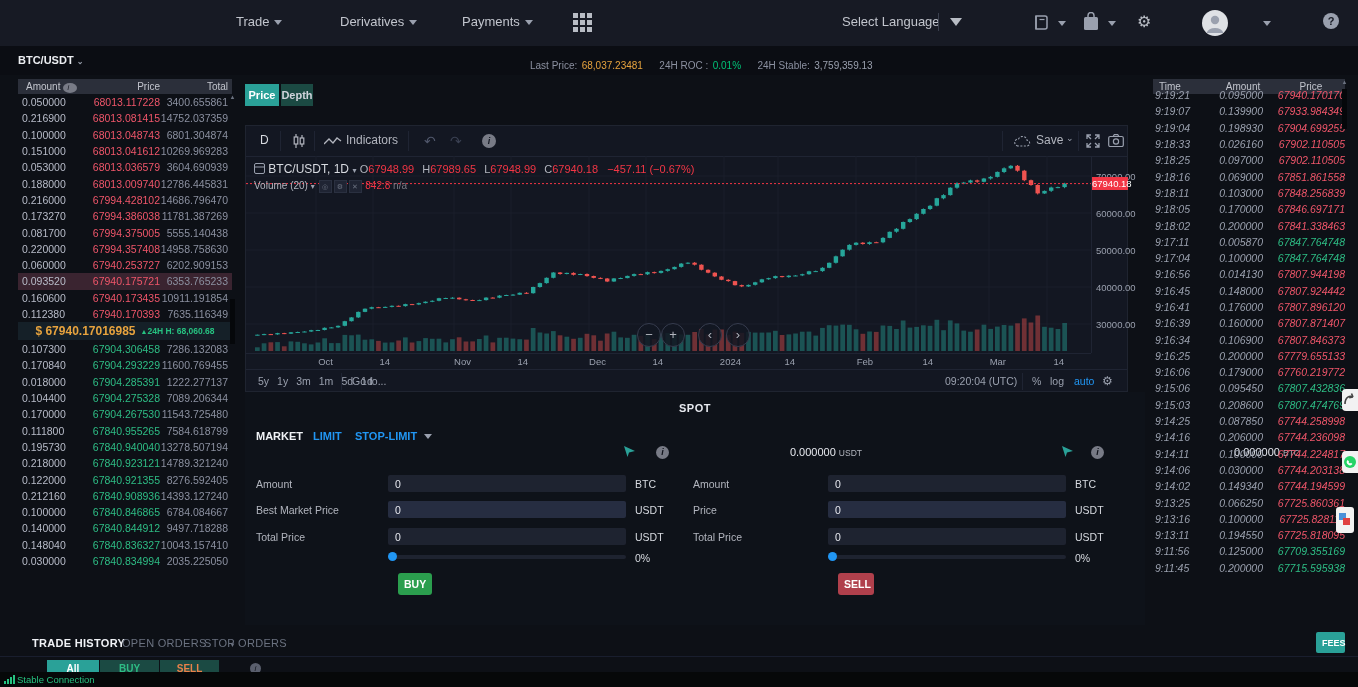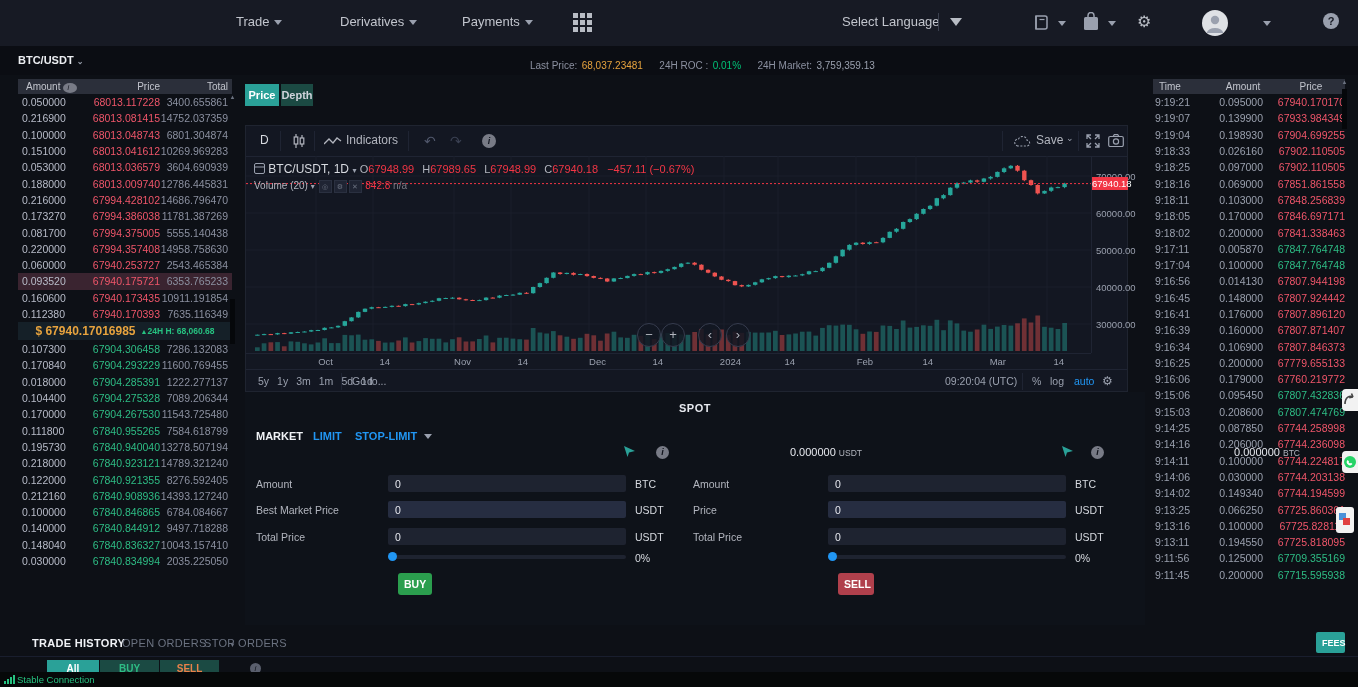--- a/index.html
+++ b/index.html
@@ -75,21 +75,21 @@
   .pct{position:absolute;font-size:10.5px;color:#d7dae0;}
   .trade-btn{position:absolute;top:573px;height:22px;border:none;border-radius:3px;color:#fff;font-weight:bold;font-size:10.5px;cursor:pointer;font-family:"Liberation Sans",sans-serif;}
   #buy-btn{left:398px;width:34px;background:#2b9e4e;}
   #sell-btn{left:838px;width:36px;background:#b0404c;}
   
   #trades{position:absolute;left:1145px;top:75px;width:213px;height:550px;}
   .tr-head{position:absolute;left:8px;top:4px;width:192px;height:15px;background:#2b2f3a;display:grid;grid-template-columns:56px 68px 1fr;align-items:center;font-size:10px;color:#c2c5cd;}
   .tr-head span:first-child{padding-left:6px;}
   .tr-head span:nth-child(2){text-align:center;}
   .tr-head span:last-child{text-align:center;}
-  .tr-rows{position:absolute;left:8px;top:19px;width:192px;}
+  .tr-rows{position:absolute;left:8px;top:12px;width:192px;font-style:italic;}
   .tr-row{height:16.3px;display:grid;grid-template-columns:52px 58px 1fr;align-items:center;font-size:10.5px;cursor:pointer;}
   .tr-row .t{color:#9aa0ae;padding-left:2px;}
   .tr-row .a{text-align:right;color:#9aa0ae;}
   .tr-row .p{text-align:right;}
   .tr-row .p.down{color:#f0566a;}
   .tr-row .p.up{color:#2ebd85;}
   #tr-scroll{position:absolute;left:196px;top:4px;width:7px;height:546px;}
   
   #bottom-tabs{position:absolute;left:0;top:630px;width:1358px;height:26px;border-bottom:1px solid #191e2e;}
   .btab{position:absolute;top:7px;font-size:11px;color:#6b7280;cursor:pointer;letter-spacing:.3px;}
@@ -151,21 +151,21 @@
   <div class="abs" style="left:1323px;top:13px;width:16px;height:16px;border-radius:50%;background:#9aa0ae;color:#171a24;font-size:11px;font-weight:bold;text-align:center;line-height:16px;cursor:pointer">?</div>
 </div>
 
 <div id="subheader">
   <span id="pair-symbol"><span>BTC/USDT</span> <span style="font-size:8px;color:#9aa0ae">⌄</span></span>
   <div class="abs" style="left:530px;top:9px;white-space:nowrap">
     <span class="stat">Last Price:</span>
     <span class="stat" style="color:#e7a33e">68,037.23481</span>
     <span class="stat" style="margin-left:12px">24H ROC :</span>
     <span class="stat" style="color:#00c076">0.01%</span>
-    <span class="stat" style="margin-left:12px">24H Market:</span>
+    <span class="stat" style="margin-left:12px">24H Stable:</span>
     <span class="stat" style="color:#9aa0ae">3,759,359.13</span>
   </div>
 </div>
 
 <div id="orderbook">
   <div class="ob-head">
     <span><span>Amount</span> <span style="display:inline-block;width:10px;height:10px;border-radius:50%;background:#787b86;color:#10131c;font-size:7px;line-height:10px;text-align:center;font-style:italic">i</span></span>
     <span>Price</span>
     <span>Total</span>
   </div>
@@ -216,21 +216,21 @@
         <span class="total">5555.140438</span>
       </div>
       <div class="ob-row">
         <span class="amt">0.220000</span>
         <span class="price ask">67994.357408</span>
         <span class="total">14958.758630</span>
       </div>
       <div class="ob-row">
         <span class="amt">0.060000</span>
         <span class="price ask">67940.253727</span>
-        <span class="total">2543.465384</span>
+        <span class="total">6202.909153</span>
       </div>
       <div class="ob-row hl">
         <span class="amt">0.093520</span>
         <span class="price ask">67940.175721</span>
         <span class="total">6353.765233</span>
       </div>
       <div class="ob-row">
         <span class="amt">0.160600</span>
         <span class="price ask">67940.173435</span>
         <span class="total">10911.191854</span>

